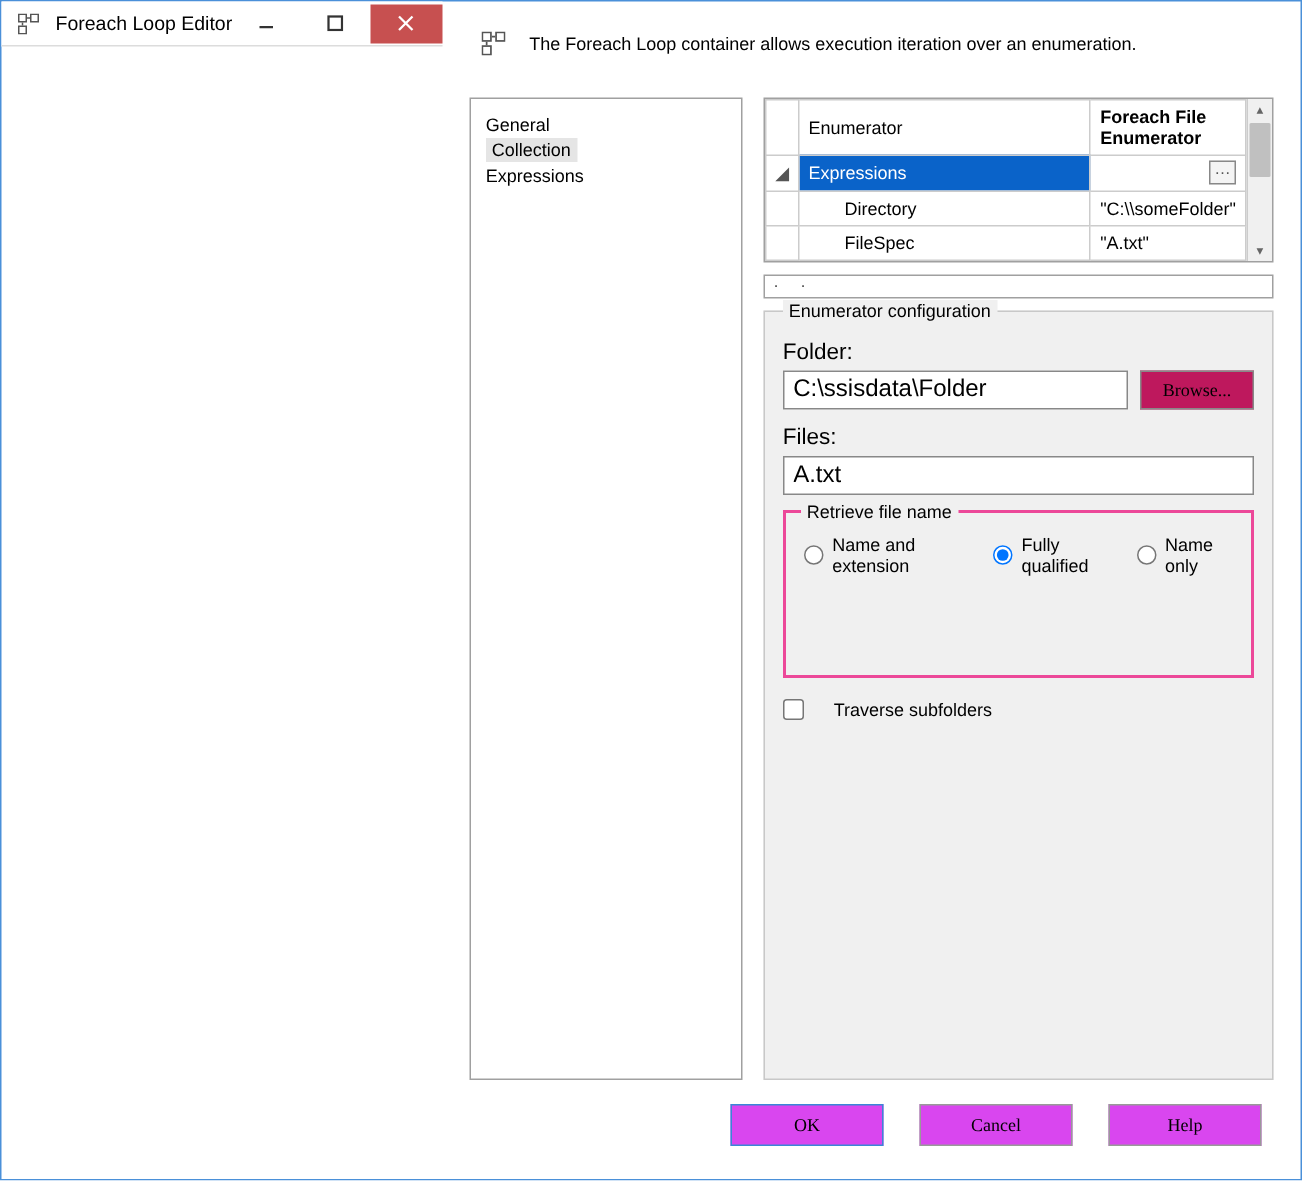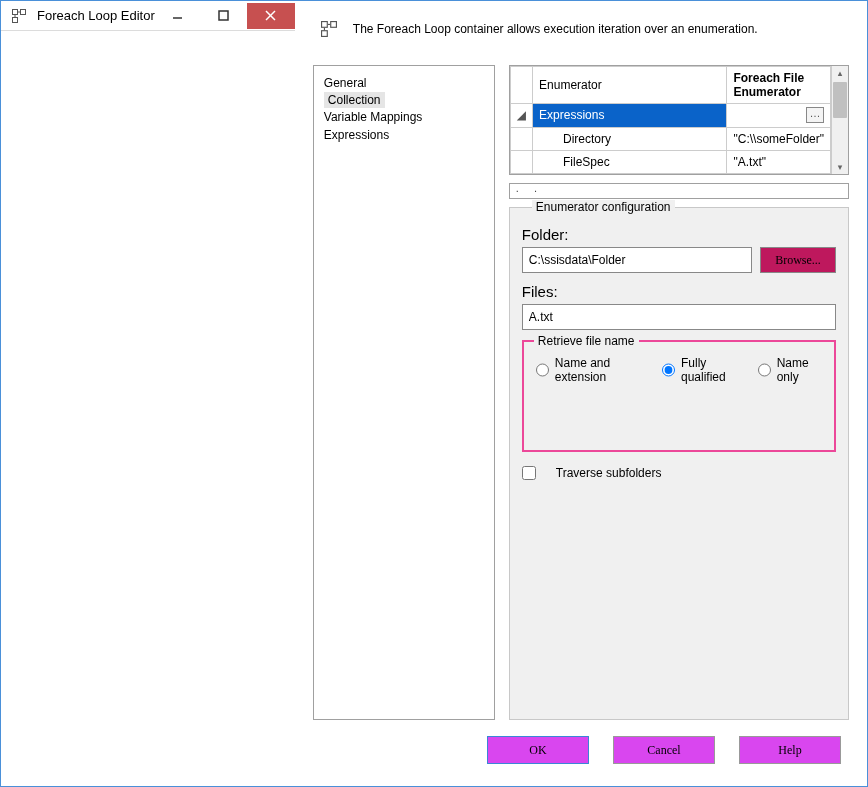--- a/index.html
+++ b/index.html
@@ -146,34 +146,34 @@
 }
 .groupbox {
   border: 1px solid #c8c8c8;
   padding: 14px 12px 12px 12px;
   position: relative;
   background: #f0f0f0;
 }
 .groupbox > .legend {
   position: absolute;
   top: -8px;
-  left: 22px;
+  left: 12px;
   background: #f0f0f0;
   padding: 0 4px;
   font-size: 12px;
   text-align: right;
 }
 .field-label { font-size: 15px; margin: 4px 0 4px 0; display: block; }
 .field-row { display: flex; gap: 8px; margin-bottom: 10px; }
 .text-input {
   flex: 1;
   border: 1px solid #888;
   background: #fff;
   padding: 4px 6px;
-  font-size: 12px;
+  font-size: 16px;
   font-family: inherit;
   height: 26px;
 }
 .browse-btn {
   width: 76px;
   height: 26px;
   border: 1px solid #888;
   background: #be185d;
   font-size: 12px;
   font-family: Liberation Serif, serif;
@@ -261,21 +261,20 @@
             <line x1="3" y1="6" x2="3" y2="8" stroke="#555"></line>
           </svg>
       </div>
       <div class="info-text">The Foreach Loop container allows execution iteration over an enumeration.</div>
     </div>
 
     <div class="main-area">
       <div class="nav-panel">
         <div class="nav-item">General</div>
         <div><span class="nav-item selected">Collection</span></div>
-        <div class="nav-item">Variable Mappings</div>
         <div class="nav-item">Expressions</div>
       </div>
 
       <div class="right-panel">
 
         <div class="grid-wrap">
           <table class="grid-table">
             <tbody>
                 <tr>
               <td class="grid-col1"></td>

